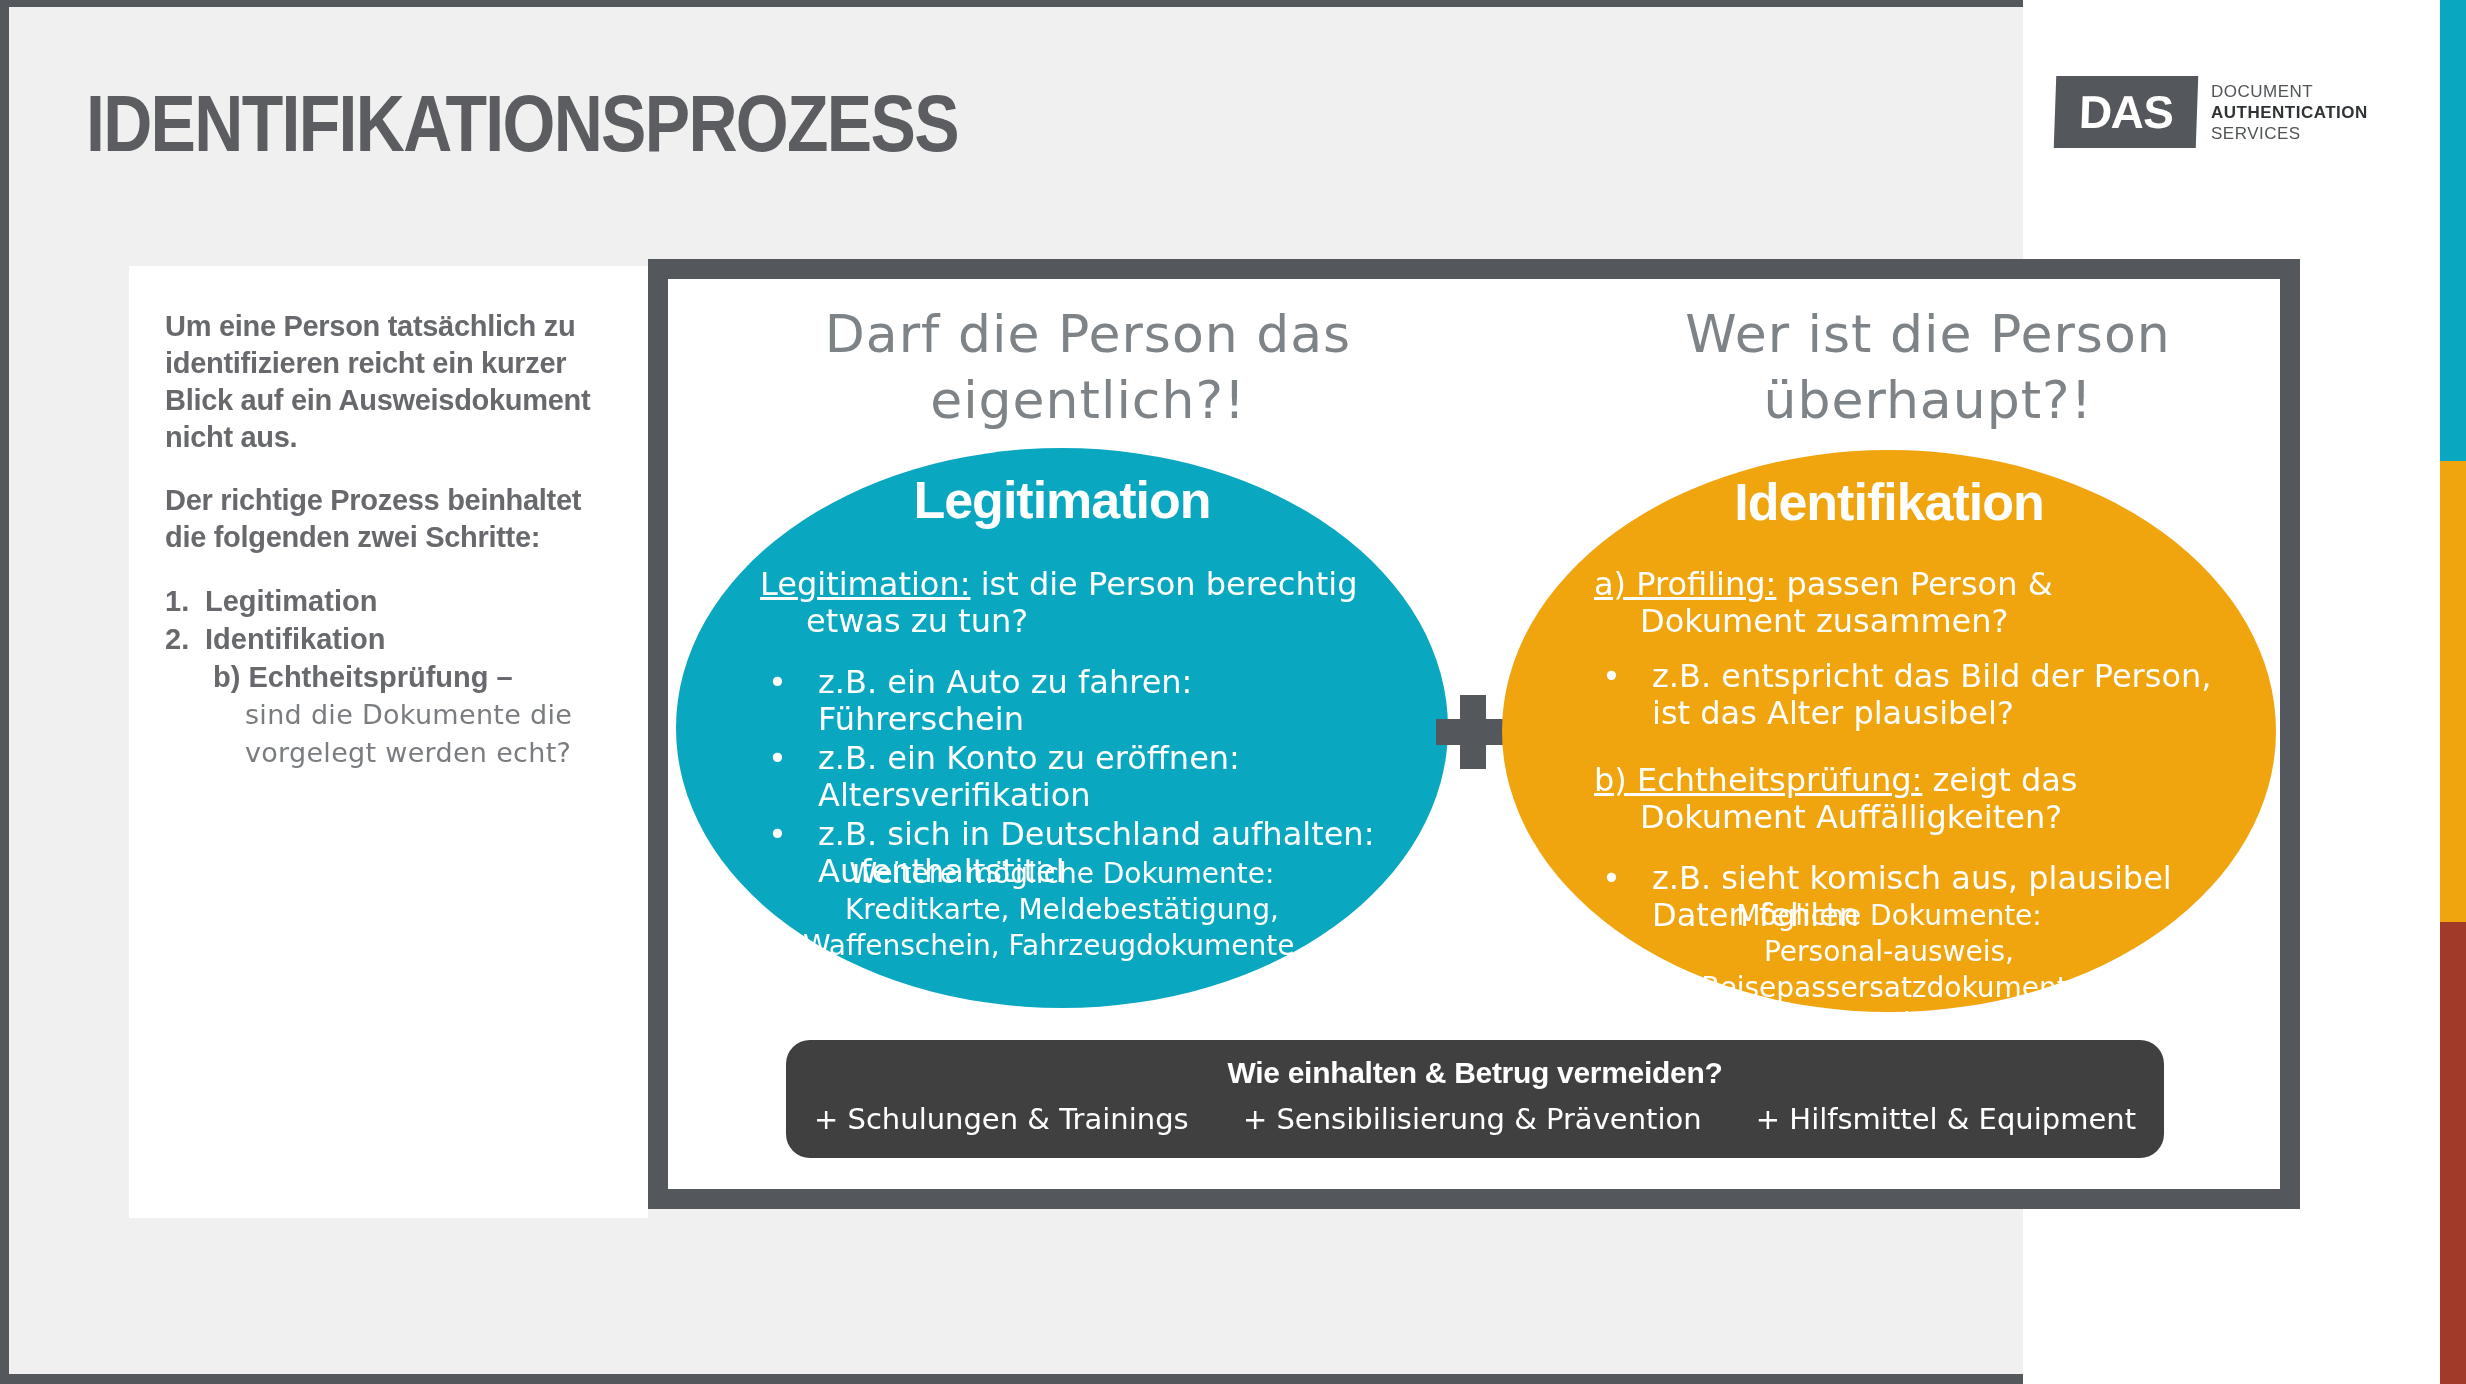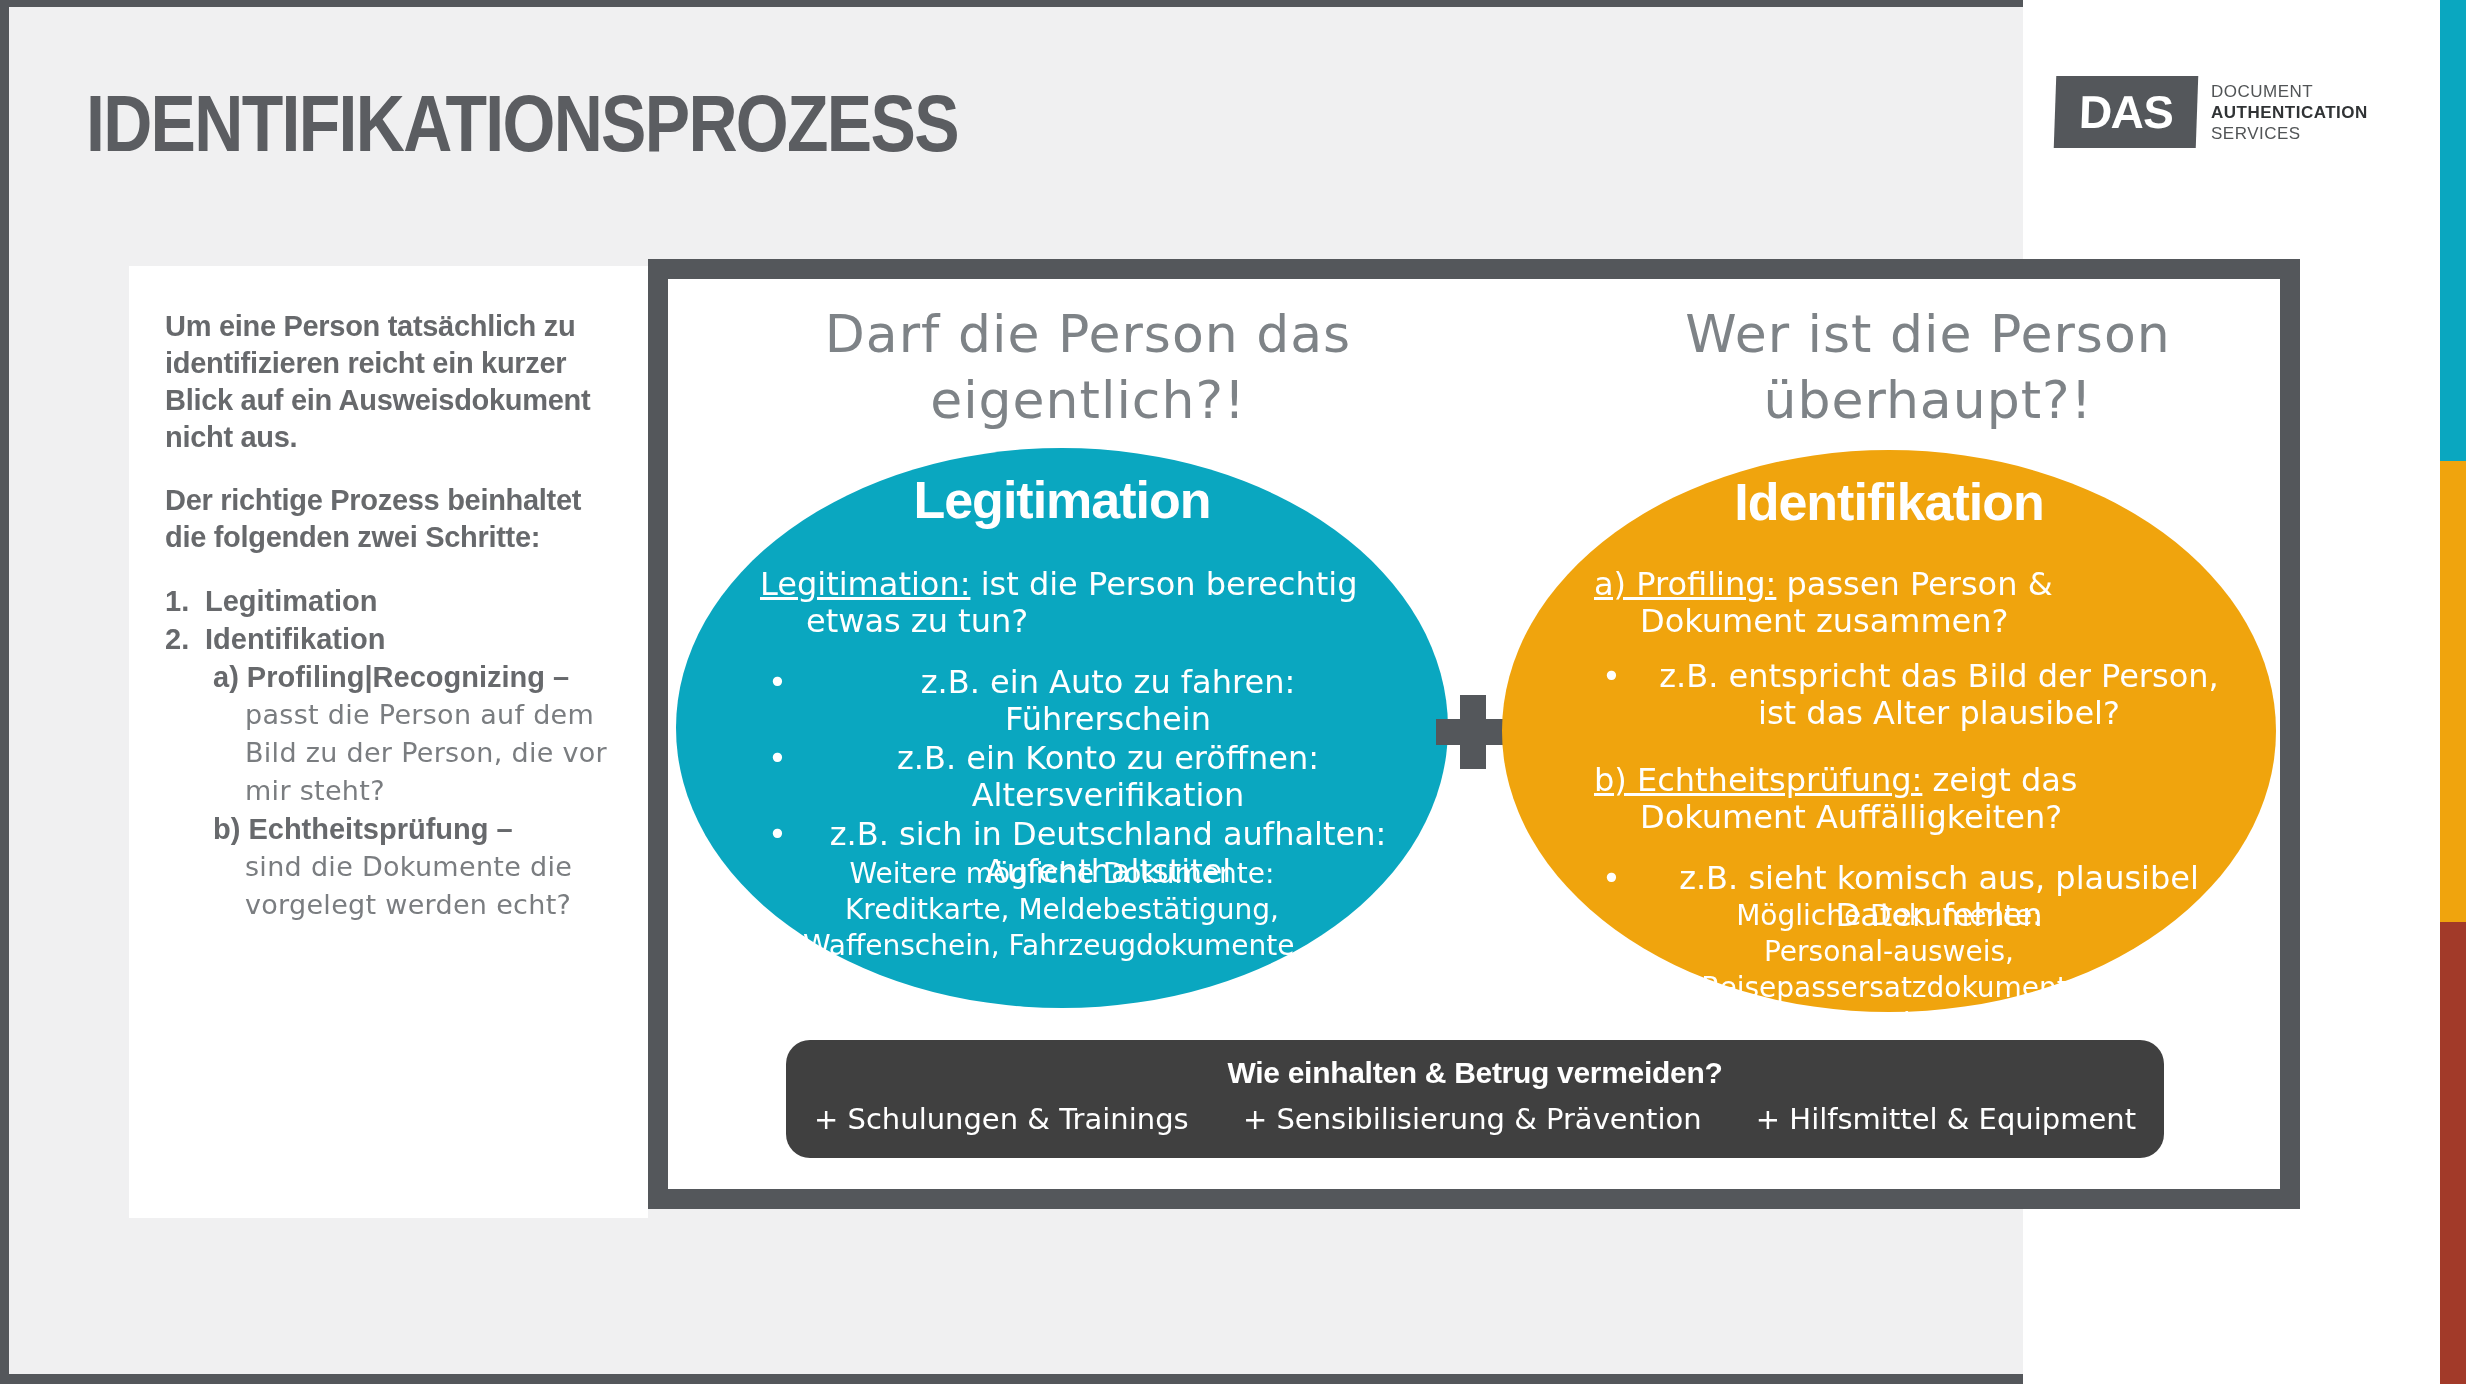--- a/index.html
+++ b/index.html
@@ -71,21 +71,21 @@
   .el-body{
     position:absolute;top:118px;left:84px;right:50px;
     font-family:"DejaVu Sans",sans-serif;font-size:32px;line-height:37px;
   }
   .ellipse.orange .el-body{left:92px;top:116px;}
   .lead{padding-left:46px;text-indent:-46px;max-width:560px;margin:0 0 24px 0;}
   .ellipse.orange .lead.a{margin-bottom:18px;}
   .ellipse.orange .lead.b{margin-bottom:24px;}
   .lead .u{text-decoration:underline;}
   ul.el-bullets{list-style:none;margin:0 0 30px 0;padding:0;}
-  ul.el-bullets li{position:relative;padding-left:58px;margin-bottom:2px;text-align:center;}
+  ul.el-bullets li{position:relative;padding-left:58px;margin-bottom:2px;}
   ul.el-bullets li::before{content:"\2022";position:absolute;left:8px;}
   .el-footer{
     position:absolute;text-align:center;
     font-family:"DejaVu Sans",sans-serif;font-size:28px;line-height:36px;
   }
   .ellipse.teal .el-footer{top:408px;left:120px;right:120px;}
   .ellipse.orange .el-footer{top:448px;left:168px;right:168px;}
   
   .plus-icon{position:absolute;left:768px;top:416px;width:74px;height:74px;}
   .plus-icon .h{position:absolute;left:0;top:24px;width:74px;height:26px;background:#54575B;}
@@ -130,24 +130,20 @@
 
   <div class="step-row">
     <span class="num">1.</span>
     <span>Legitimation</span>
   </div>
   <div class="step-row">
     <span class="num">2.</span>
     <span>Identifikation</span>
   </div>
 
-  <div class="substep">
-    <span class="sub-label">a) Profiling|Recognizing –</span>
-    <div class="sub-desc">passt die Person auf dem Bild zu der Person, die vor mir steht?</div>
-  </div>
   <div class="substep">
     <span class="sub-label">b) Echtheitsprüfung –</span>
     <div class="sub-desc">sind die Dokumente die vorgelegt werden echt?</div>
   </div>
 </div>
 
 <div class="main-panel">
 
   <div class="question left">
     <div>Darf die Person das</div>

